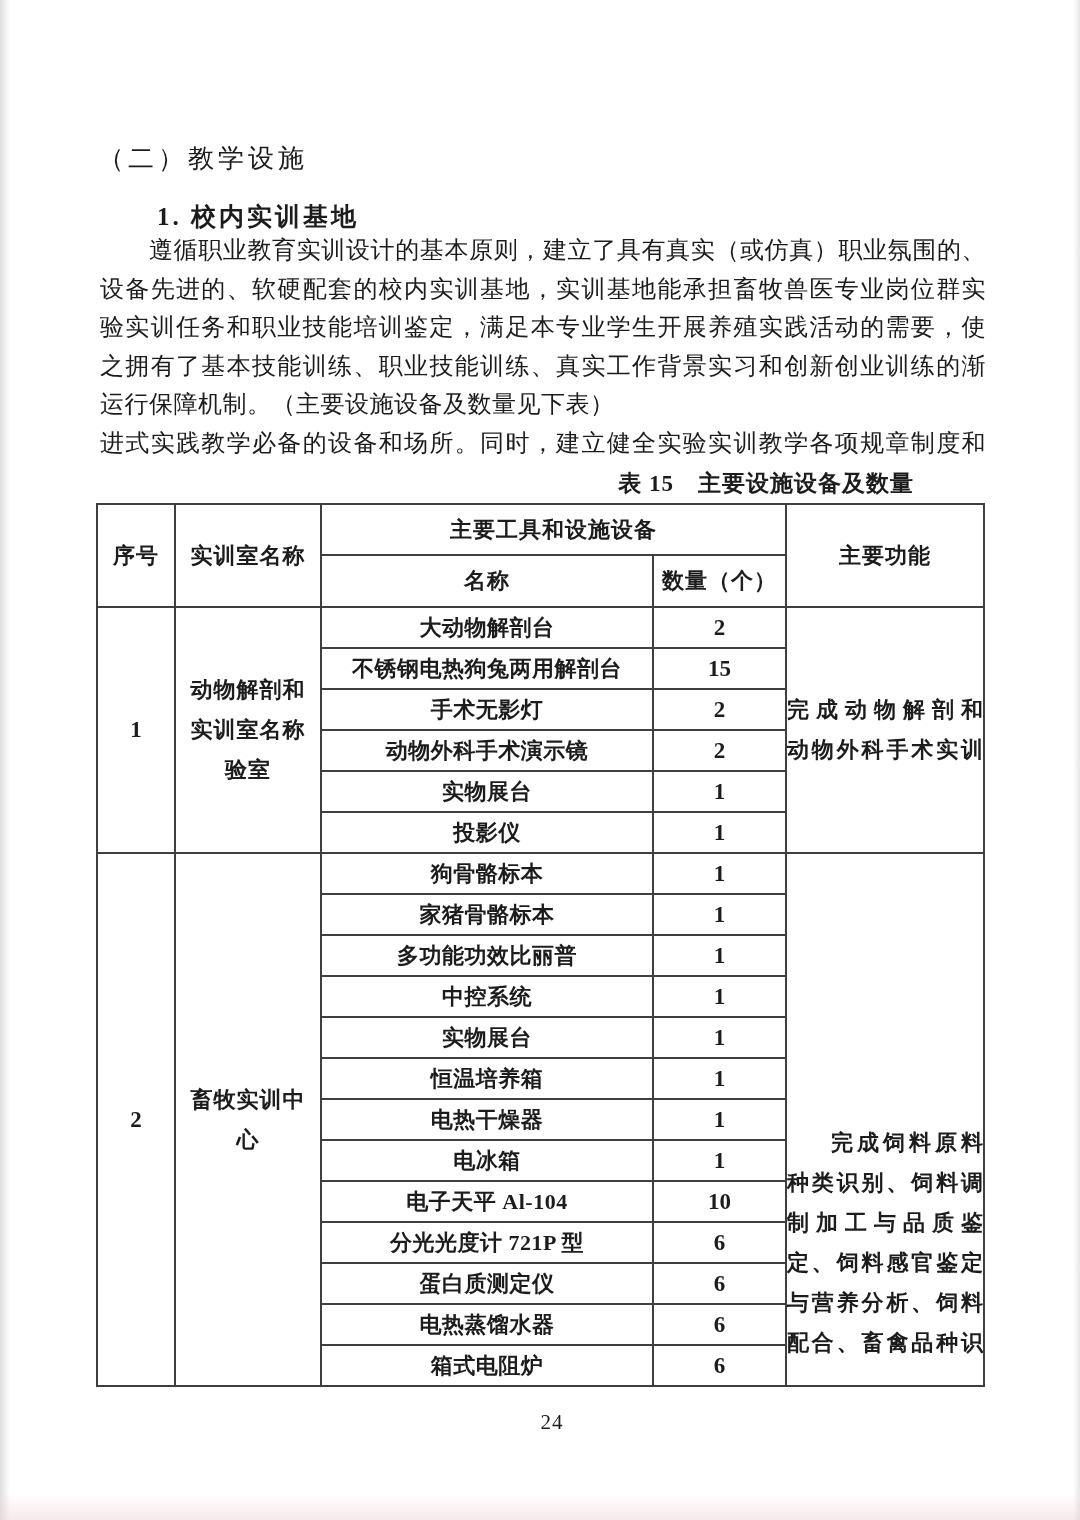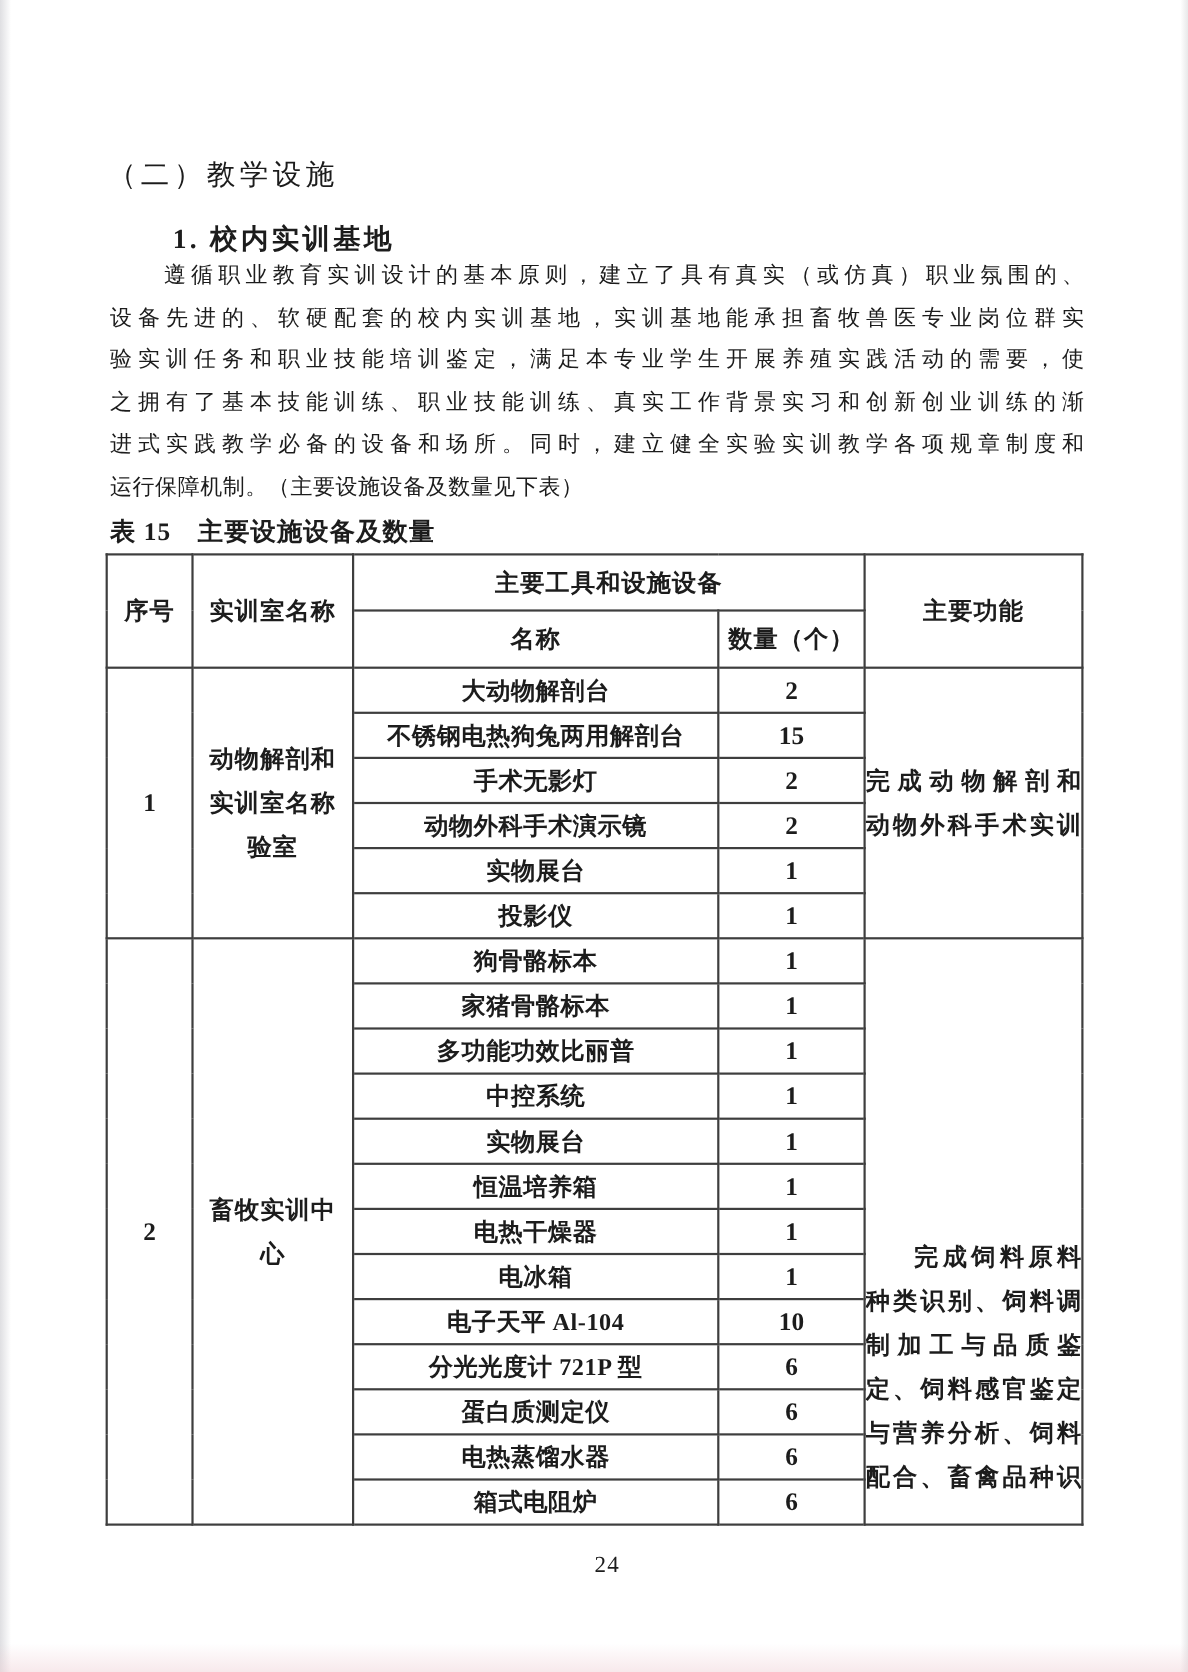--- a/index.html
+++ b/index.html
@@ -19,32 +19,32 @@
 
   .section-heading {
     position:absolute; left:98px; top:141px; margin:0;
     font-size:26px; font-weight:400; letter-spacing:4px; white-space:nowrap;
   }
   .subsection-heading {
     position:absolute; left:145px; top:188px; margin:12px;
     font-size:25px; font-weight:700; letter-spacing:3px; white-space:nowrap;
   }
 
-  .para { position:absolute; left:100px; top:231px; width:886px; font-size:20px; }
+  .para { position:absolute; left:100px; top:231px; width:886px; font-size:24px; }
   .para-line {
     height:38.6px; line-height:38.6px;
     text-align:justify; text-align-last:justify;
     letter-spacing:0.5px; white-space:nowrap0;
   }
   .para-line.first { text-indent:49px; }
   .para-line.last  { text-align-last:left; }
 
   .table-caption {
     position:absolute; left:100px; top:468px; width:814px;
-    text-align:left; font-size:23px; font-weight:600; letter-spacing:1px;
+    text-align:right; font-size:23px; font-weight:600; letter-spacing:1px;
   }
 
   table.equip {
     position:absolute; left:96px; top:503px;
     border-collapse:collapse; table-layout:fixed;
   }
   table.equip th, table.equip td {
     border:2px solid #3e3e3e; padding:0; overflow:hidden;text-align:center;
   }
   table.equip thead tr.hr1 { height:51px; }
@@ -85,22 +85,22 @@
 
   <h2 class="section-heading">（二）教学设施</h2>
 
   <h3 class="subsection-heading">1. 校内实训基地</h3>
 
   <div class="para">
       <div class="para-line first">遵循职业教育实训设计的基本原则，建立了具有真实（或仿真）职业氛围的、</div>
       <div class="para-line">设备先进的、软硬配套的校内实训基地，实训基地能承担畜牧兽医专业岗位群实</div>
       <div class="para-line">验实训任务和职业技能培训鉴定，满足本专业学生开展养殖实践活动的需要，使</div>
       <div class="para-line">之拥有了基本技能训练、职业技能训练、真实工作背景实习和创新创业训练的渐</div>
+      <div class="para-line last">运行保障机制。（主要设施设备及数量见下表）</div>
       <div class="para-line">进式实践教学必备的设备和场所。同时，建立健全实验实训教学各项规章制度和</div>
-      <div class="para-line last">运行保障机制。（主要设施设备及数量见下表）</div>
     </div>
 
   <div class="table-caption">表 15　主要设施设备及数量</div>
 
   <table class="equip">
     <colgroup>
       <col style="width:78px">
       <col style="width:146px">
       <col style="width:332px">
       <col style="width:133px">

